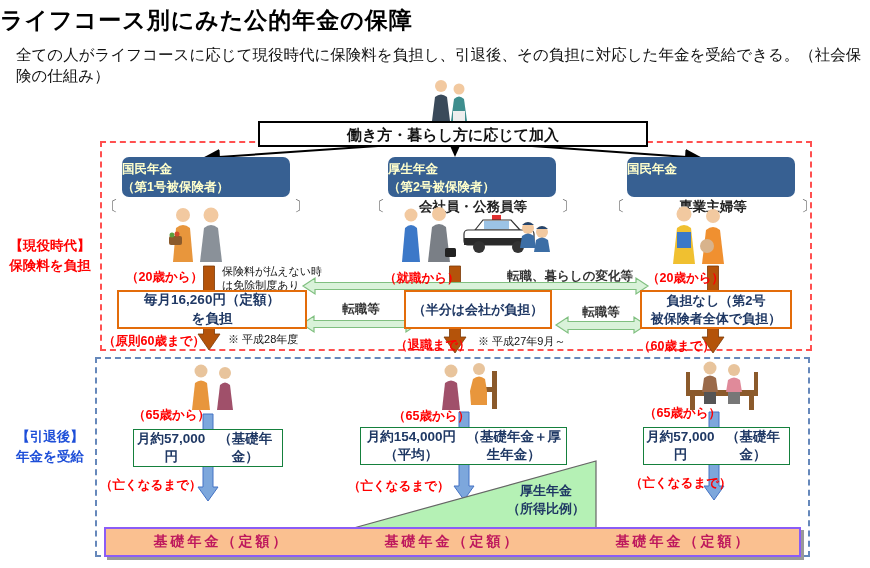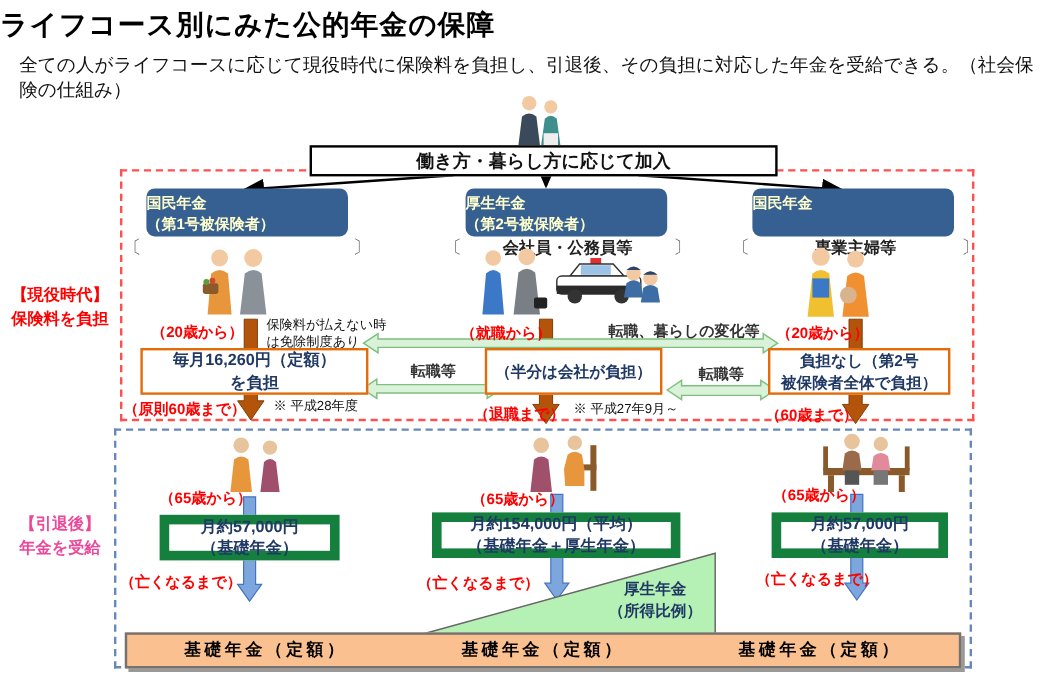--- a/index.html
+++ b/index.html
@@ -15,32 +15,32 @@
   .hdr{background:#376092;color:#FFFFCC;border-radius:7px;text-align:left;
        font-size:12.5px;font-weight:bold;line-height:1.45;padding-top:3px;box-sizing:border-box;}
   .occ{display:flex;justify-content:space-between;align-items:center;
        font-size:13.5px;font-weight:bold;color:#222;}
   .occ .bk{color:#555;font-weight:normal;font-size:15px;}
   .rednote{color:#FF0000;font-size:12.5px;font-weight:600;white-space:nowrap;}
   .smallnote{font-size:11px;color:#111;line-height:1.3;}
   .pbox{background:#fff;border:2px solid #E36C0A;text-align:center;font-size:13.5px;
         font-weight:600;color:#1F3864;line-height:1.35;display:flex;flex-direction:column;
         justify-content:center;box-sizing:border-box;}
-  .bbox{background:#fff;border:8px solid #15803d;text-align:center;font-size:13.5px;
-        font-weight:600;color:#1F3864;line-height:1.35;display:flex;flex-direction:column;
+  .bbox{background:#fff;border:1px solid #15803d;text-align:center;font-size:13.5px;
+        font-weight:600;color:#1F3864;line-height:1.35;display:flex;flex-direction:row;
         justify-content:center;box-sizing:border-box;}
   .greenlbl{font-size:12.5px;font-weight:bold;color:#333;text-align:center;white-space:nowrap;}
   .dash-red{border:2px dashed #FF5050;box-sizing:border-box;}
   .dash-blue{border:2px dashed #6688BB;box-sizing:border-box;}
   .sidelbl{font-size:13.5px;font-weight:bold;text-align:center;line-height:1.5;}
   .red{color:#FF0000;}
-  .navy{color:#ec4899;}
-  .bar{background:#FAC090;border:2px solid #737373;box-shadow:3px 3px 0 #999;
+  .navy{color:#1d4ed8;}
+  .bar{background:#FAC090;border:2px solid #8b5cf6;box-shadow:3px 3px 0 #999;
        display:flex;justify-content:space-around;align-items:center;font-size:14px;
-       font-weight:bold;color:#000000;letter-spacing:3px;box-sizing:border-box;}
+       font-weight:bold;color:#be185d;letter-spacing:3px;box-sizing:border-box;}
   .trilbl{font-size:13px;font-weight:600;color:#1F3864;text-align:center;line-height:1.4;}
 </style>
 </head>
 <body>
 
 <div class="canvas">
 
   <div class="abs layer0 dash-red" style="left:100px;top:141px;width:712px;height:210px;"></div>
   <div class="abs layer0 dash-blue" style="left:95px;top:357px;width:715px;height:200px;"></div>
 

